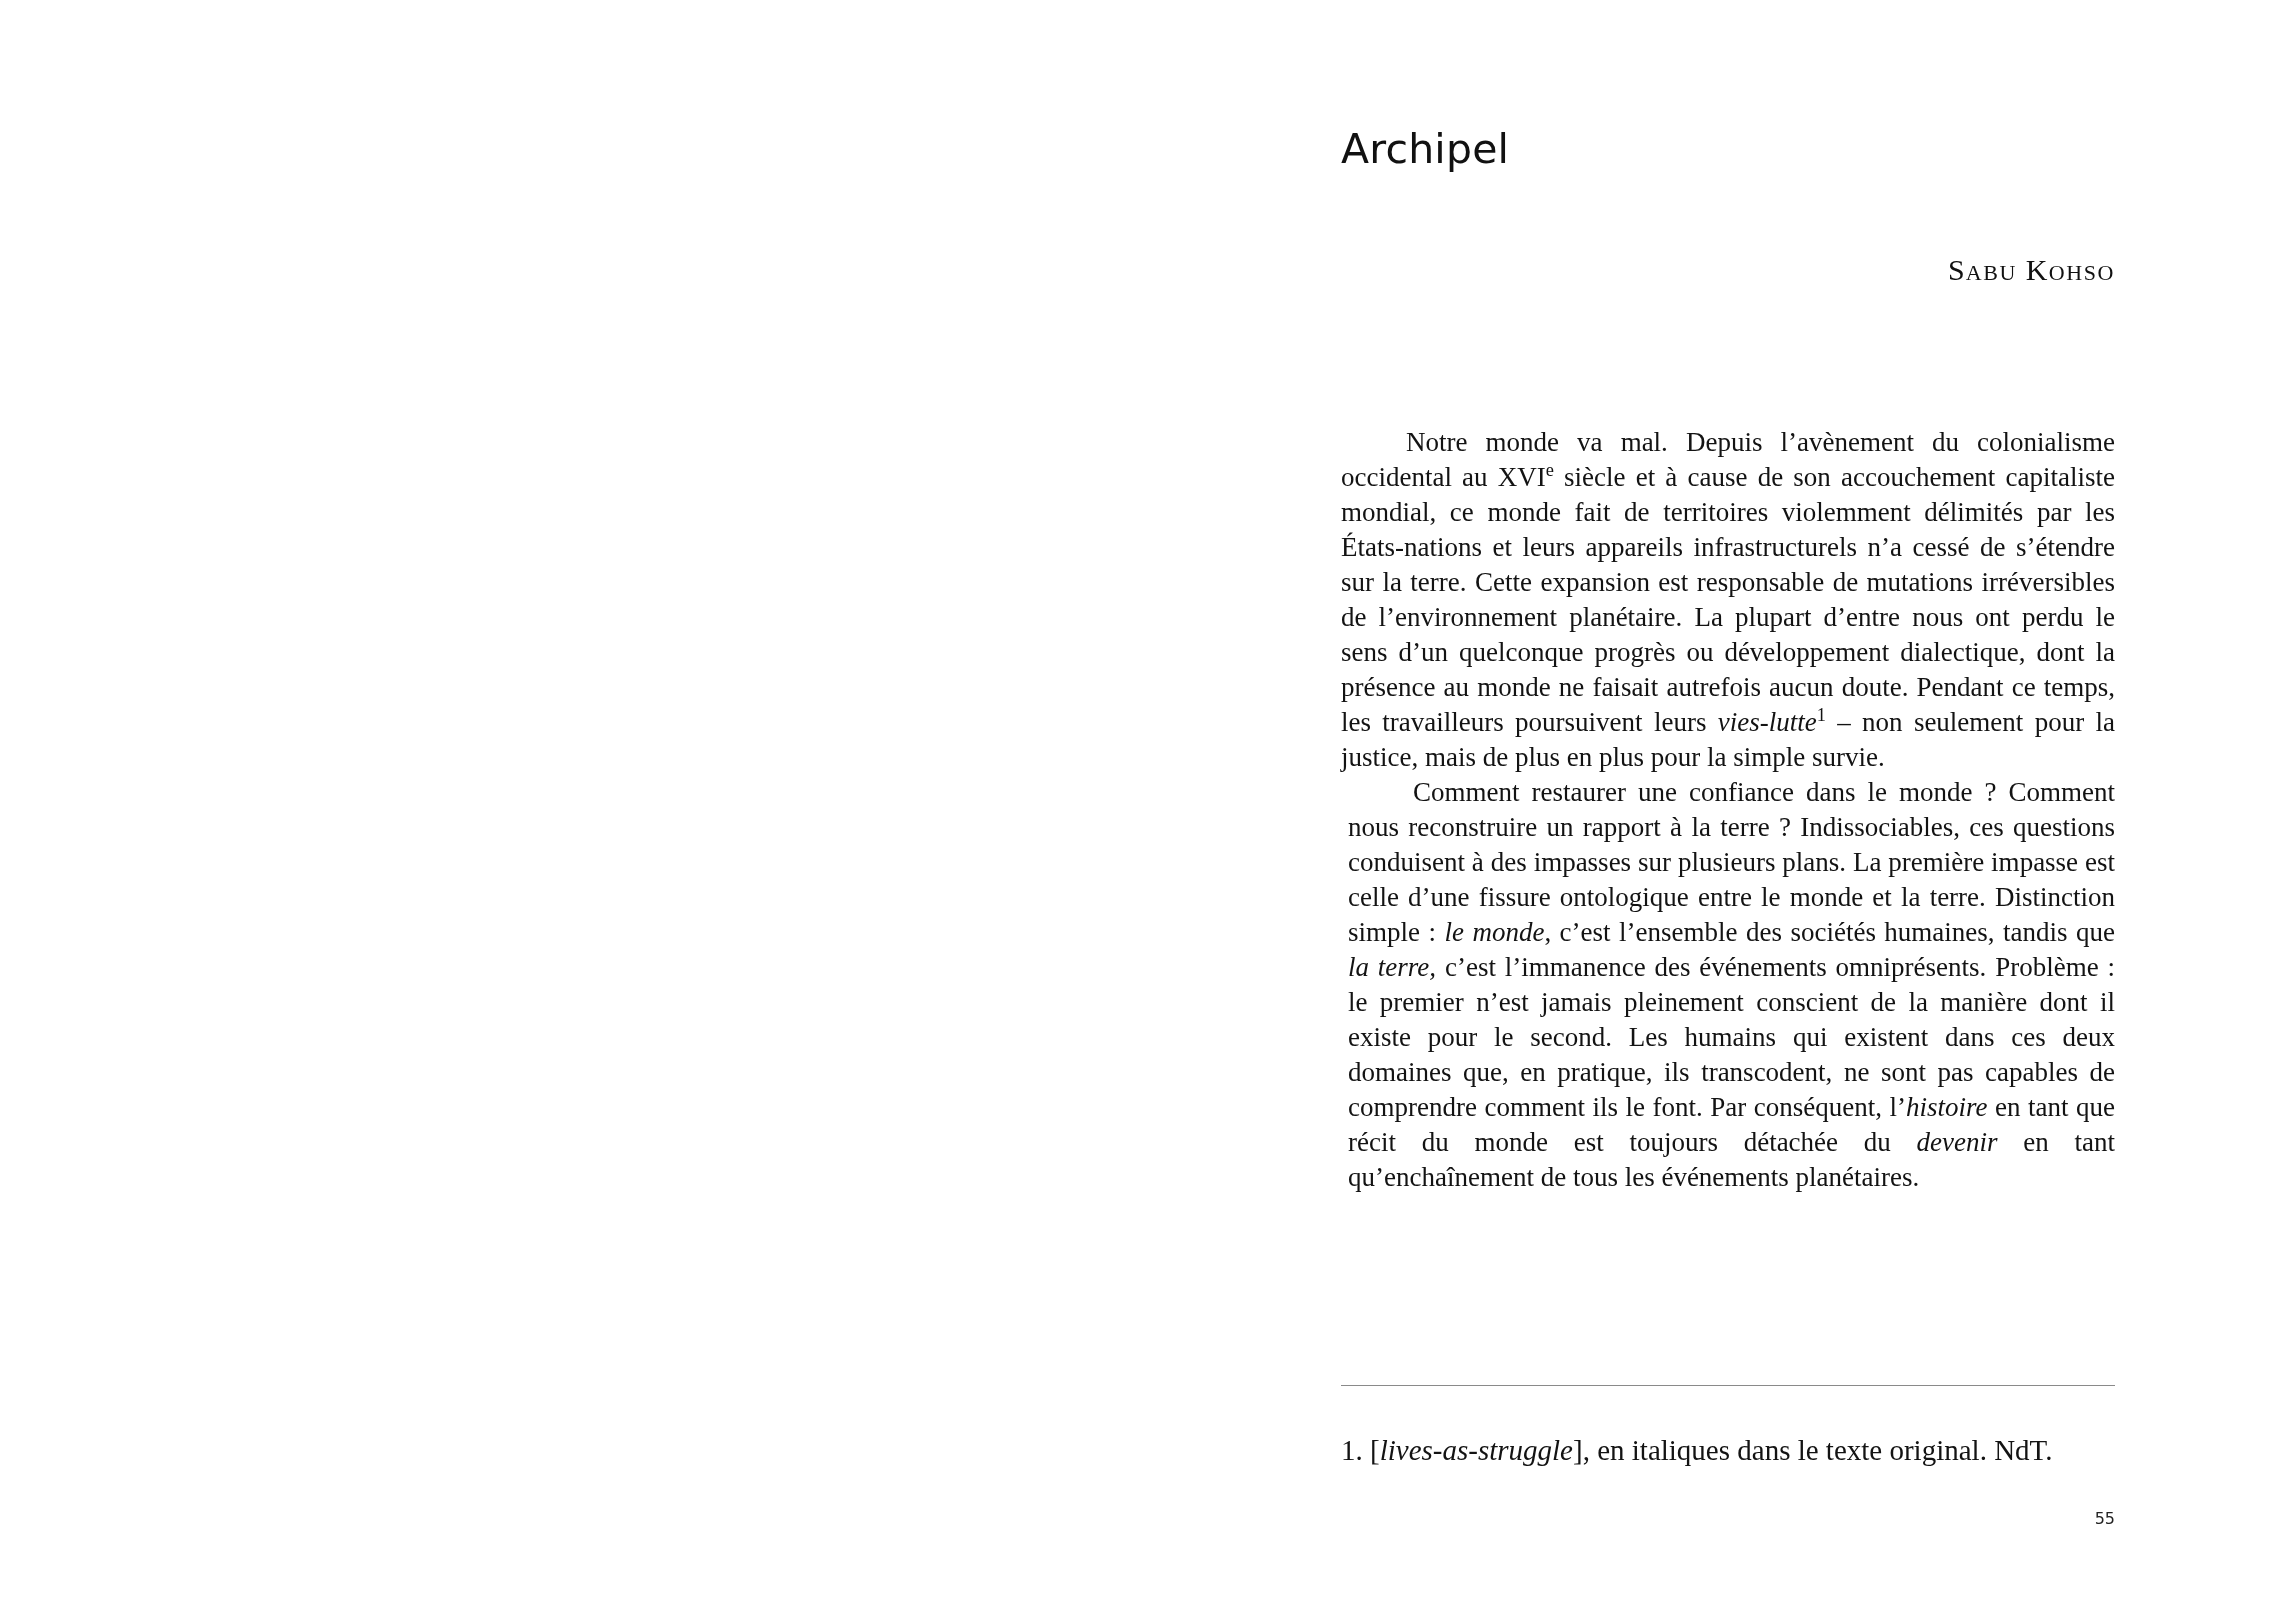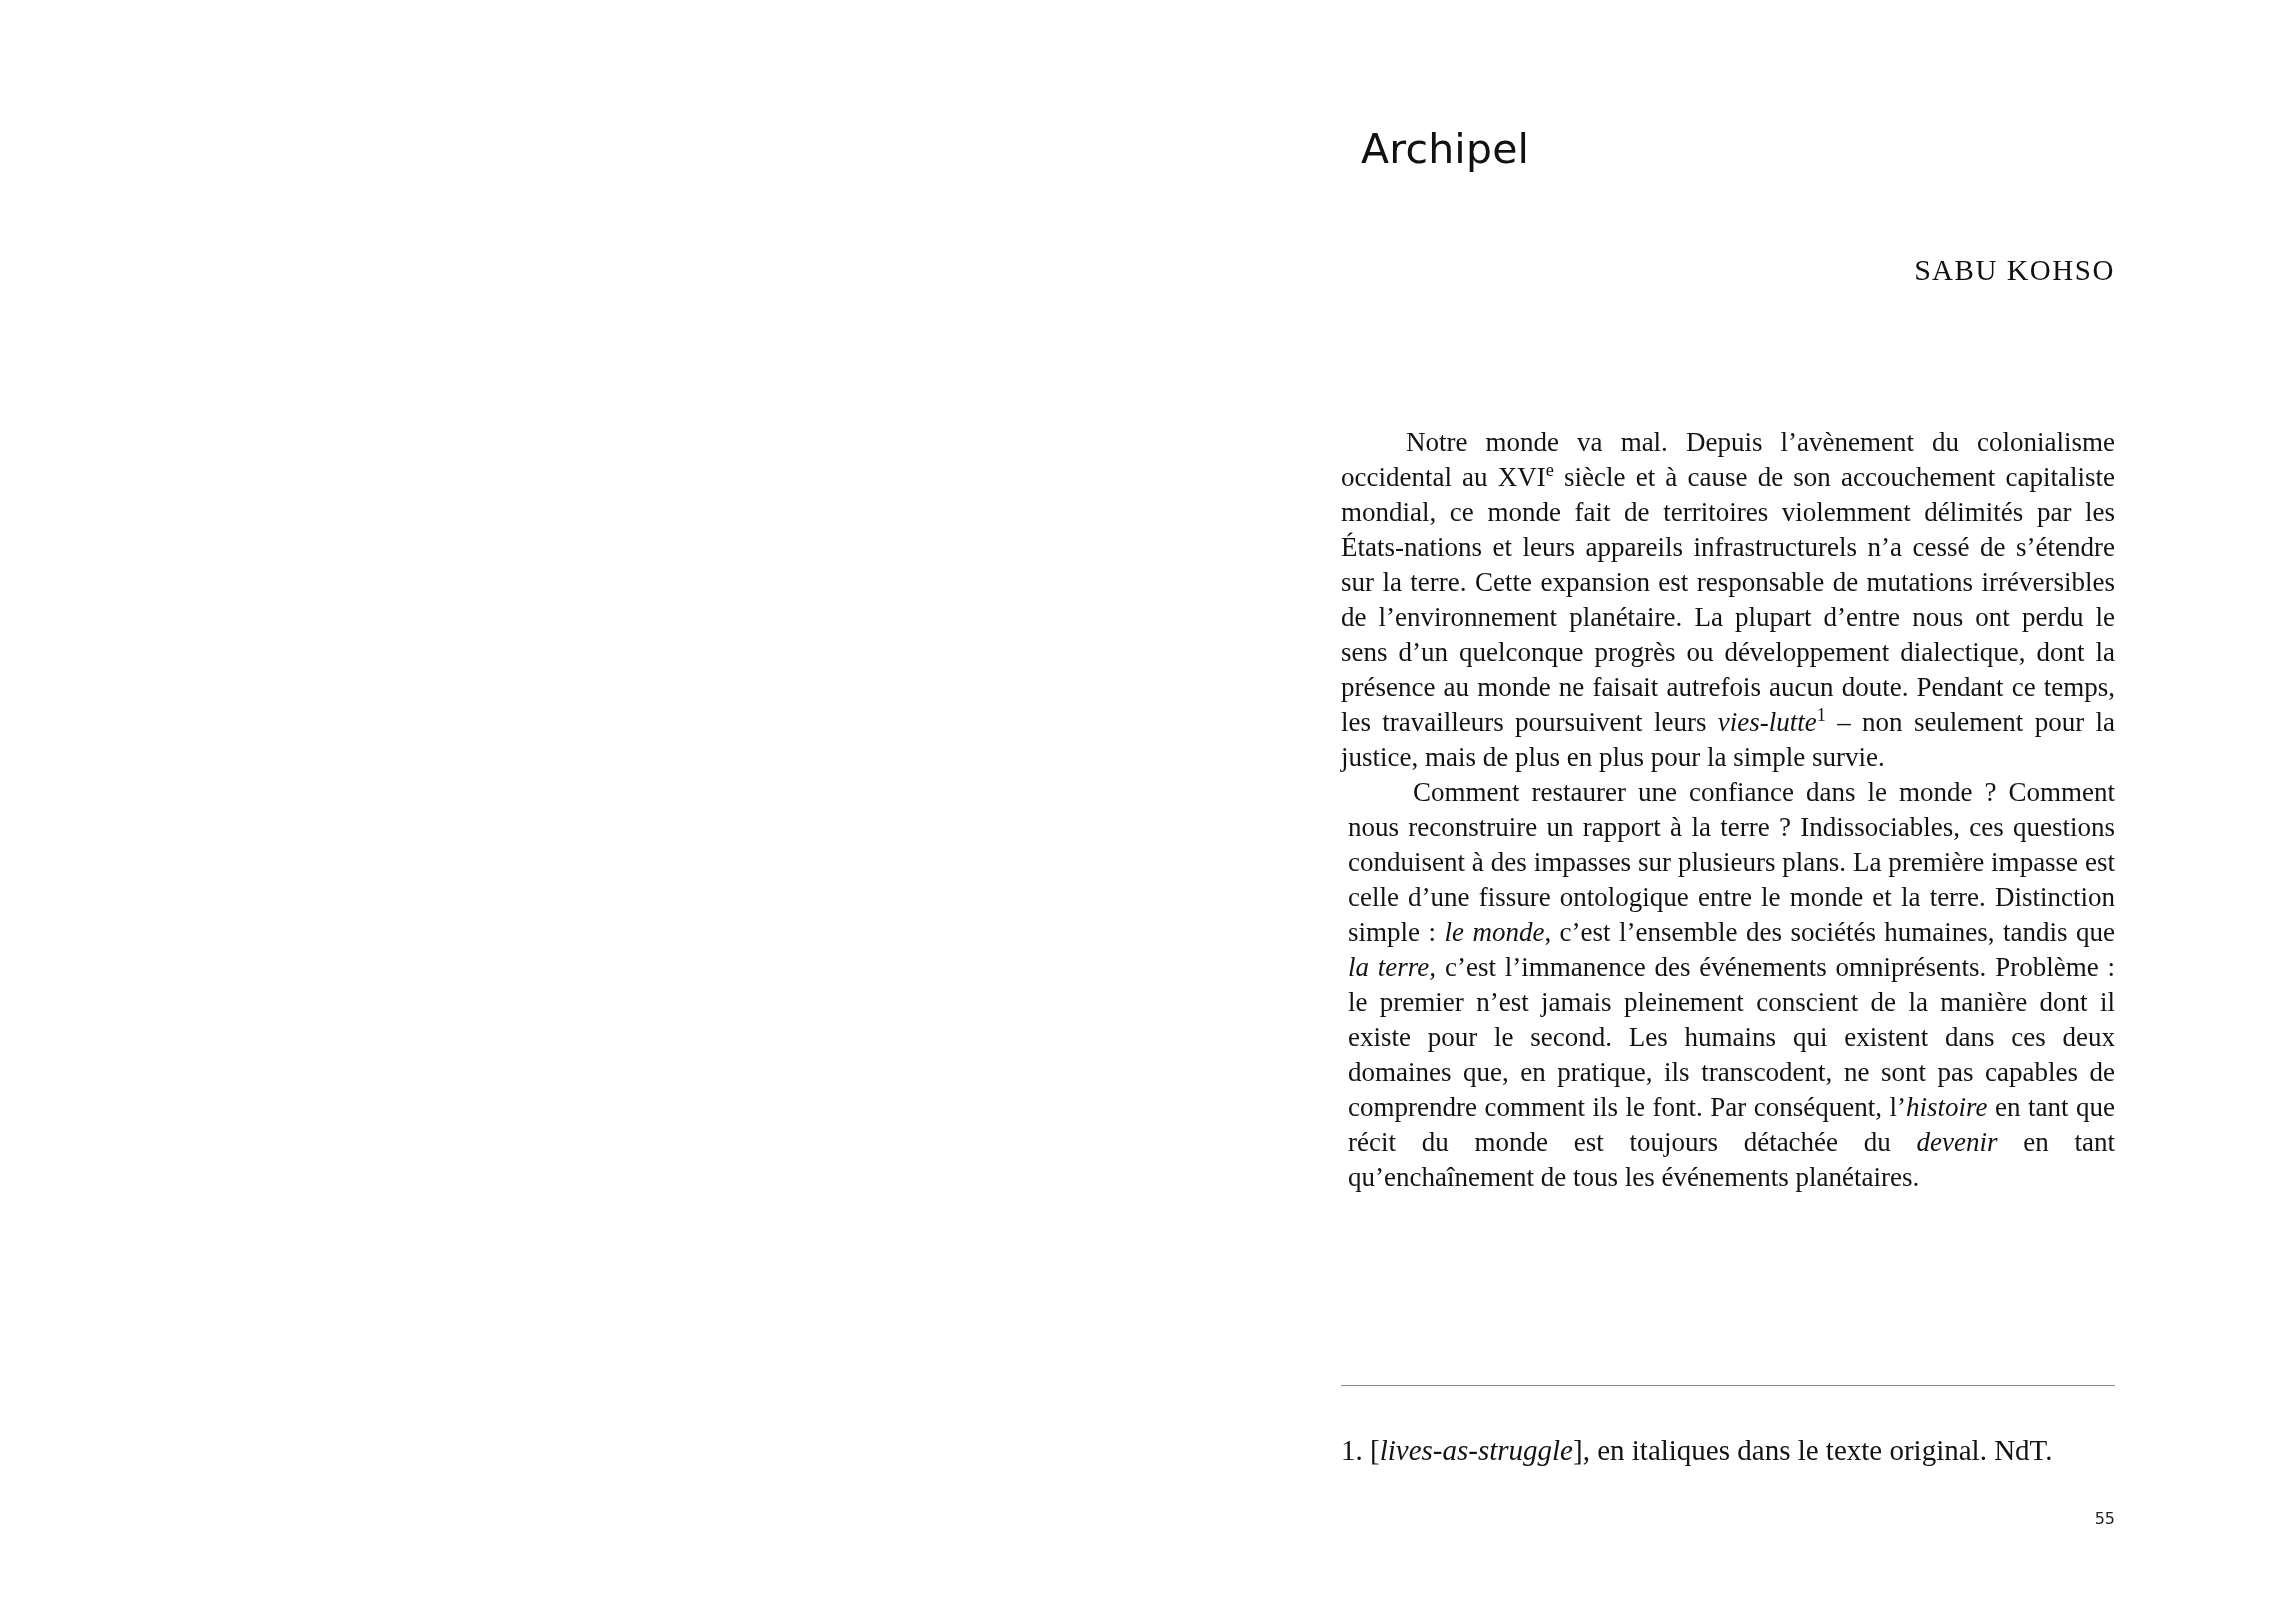--- a/index.html
+++ b/index.html
@@ -23,38 +23,37 @@
 
   .chapter-title {
     position: absolute;
     left: 1341px;
     top: 98px;
     font-family: "DejaVu Sans", sans-serif;
     font-weight: 400;
     font-size: 41px;
     letter-spacing: 0.2px;
     color: #111111;
-    margin-left: 20px;
   }
 
   .author {
     position: absolute;
     right: 170px;
     top: 253px;
     text-align: right;
     font-family: "Liberation Serif", serif;
     font-size: 30px;
     letter-spacing: 1.2px;
     color: #111111;
   }
   .author .sc-first {
     font-size: 30px;
   }
   .author .sc-rest {
-    font-size: 29px;
+    font-size: 22px;
     letter-spacing: 1.6px;
     text-align: center;
   }
 
   .body-text {
     position: absolute;
     left: 1341px;
     top: 425px;
     width: 774px;
     font-size: 27px;

